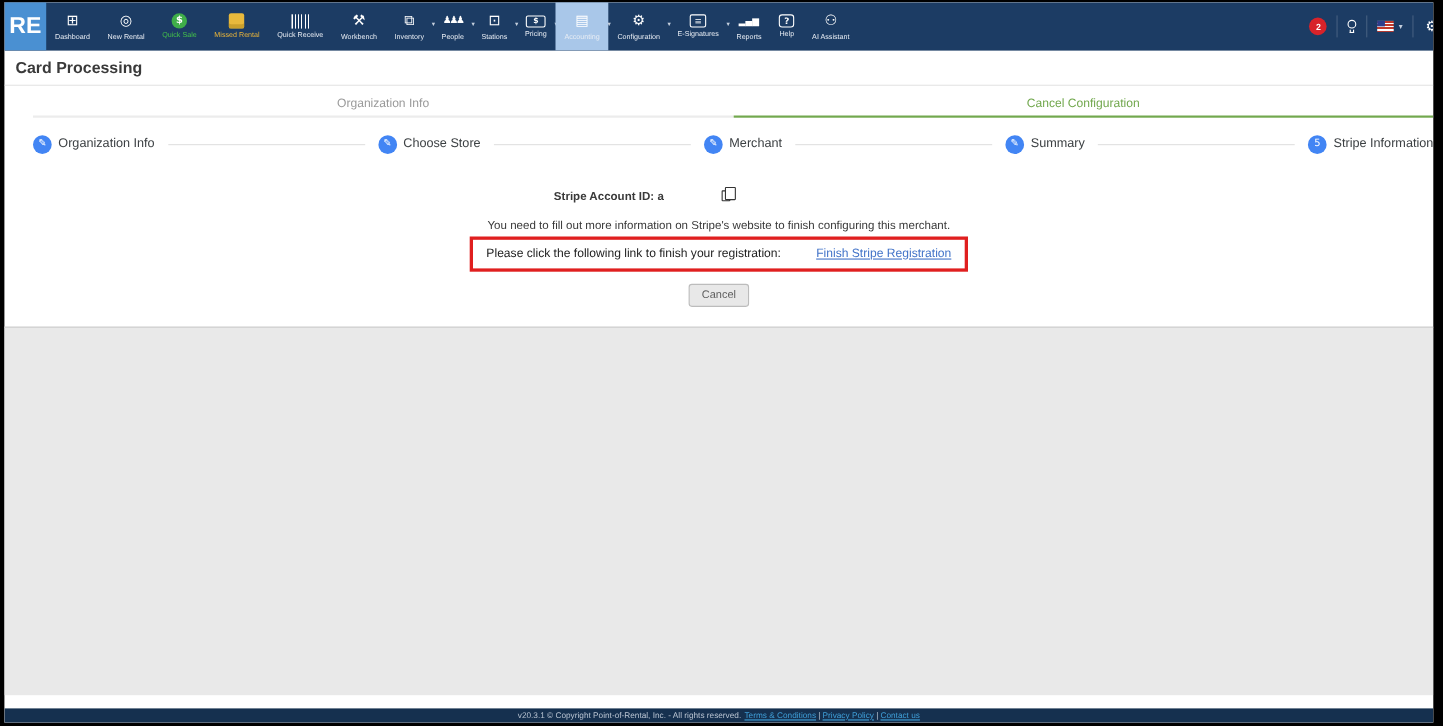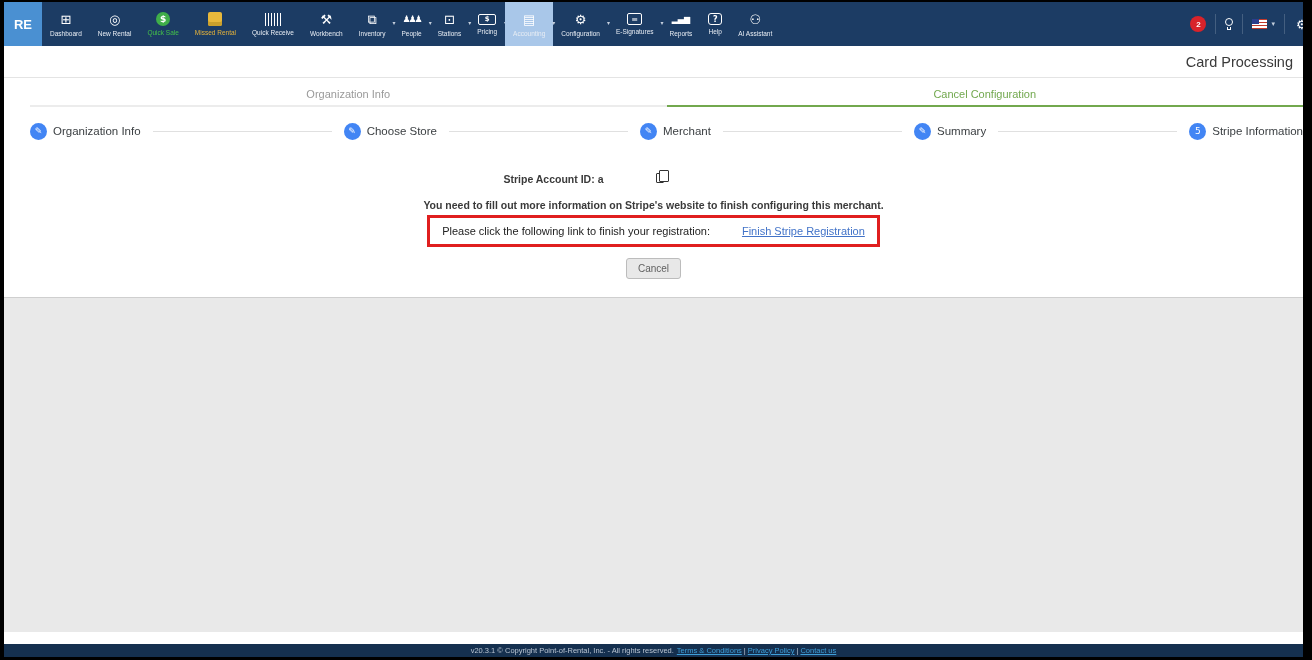--- a/index.html
+++ b/index.html
@@ -6,21 +6,21 @@
   html,body { margin:0; padding:0; }
   body {
     width:1312px; height:660px; background:#000; position:relative;
     font-family:"Liberation Sans","DejaVu Sans",sans-serif; overflow:hidden;
   }
   .frame { position:absolute; top:2px; left:4px; right:9px; bottom:3px; }
   .app { width:100%; height:100%; background:#fff; display:flex; flex-direction:column; overflow:hidden; }
 
   
   .navbar { height:44px; flex:0 0 44px; background:var(--navbar-bg,#1c3c64); display:flex; align-items:stretch; overflow:hidden; }
-  .logo { width:38px; flex:0 0 38px; background:var(--logo-bg,#4a90d2); color:#fff; font-weight:bold; font-size:13px; display:flex; align-items:center; justify-content:center; cursor:pointer; }
+  .logo { width:38px; flex:0 0 38px; background:var(--logo-bg,#4a90d2); color:#fff; font-weight:bold; font-size:21px; display:flex; align-items:center; justify-content:center; cursor:pointer; }
   .nav-items { display:flex; align-items:stretch; }
   .nav-item { display:flex; flex-direction:column; align-items:center; justify-content:center; gap:3px; padding:0 8px; position:relative; cursor:pointer; }
   .nav-item.active { background:var(--active-nav-bg,#a9c7e9); }
   .nav-icon { height:15px; min-width:14px; display:flex; align-items:center; justify-content:center; color:#fff; font-size:13px; line-height:15px; font-family:"DejaVu Sans",sans-serif; }
   .nav-label { font-size:6.5px; color:#e8edf4; white-space:nowrap; }
   .nav-caret { position:absolute; right:-2px; top:17px; font-size:6px; color:#c4cfdd; font-family:"DejaVu Sans",sans-serif; }
   
   .nav-icon.quick-sale-icon { width:14px; height:14px; background:var(--quick-sale-green,#3fae49); border-radius:50%; font-size:9px; font-weight:bold; }
   .nav-icon.missed-rental-icon { width:11px; height:14px; background:var(--missed-rental-yellow,#e8b93c); border-radius:2px; box-shadow:inset 0 -4px 0 #caa02c; }
   .nav-icon.quick-receive-icon { width:17px; height:13px; background:repeating-linear-gradient(90deg,#fff 0 1px,transparent 1px 3px); }
@@ -36,41 +36,41 @@
   .bulb-head { width:8px; height:8px; border:1px solid #fff; border-radius:50%; }
   .bulb-base { width:4px; height:3px; border-left:1px solid #fff; border-right:1px solid #fff; border-bottom:1px solid #fff; }
   .lang { display:flex; align-items:center; gap:4px; cursor:pointer; }
   .flag { width:15px; height:10px; background:repeating-linear-gradient(180deg,#c0392b 0 1.5px,#fff 1.5px 3px); position:relative; display:inline-block; }
   .flag::after { content:""; position:absolute; left:0; top:0; width:7px; height:5px; background:#2c3e8c; }
   .lang .nav-caret-inline { font-size:7px; color:#c4cfdd; font-family:"DejaVu Sans",sans-serif; }
   .edge-icon { color:#fff; font-size:13px; width:7px; overflow:hidden; margin-left:2px; font-family:"DejaVu Sans",sans-serif; cursor:pointer; }
 
   
   .page-header { padding:8px 10px 7px; border-bottom:1px solid #e4e4e4; }
-  .page-header h1 { margin:0; font-size:14.5px; font-weight:400; color:#3a3a3a;text-align:right; }
+  .page-header h1 { margin:0; font-size:14.5px; font-weight:700; color:#3a3a3a; }
 
   
   .tabs { margin:4px 0 0 26px; display:flex; }
   .tab { flex:1; text-align:center; font-size:11px; padding:6px 0 5px; color:#9a9a9a; border-bottom:2px solid #ececec; cursor:pointer; }
   .tab.active { color:var(--tab-active-green,#72a84e); border-bottom-color:var(--tab-active-green,#6aa84f); }
 
   
   .stepper { margin-left:26px; display:flex; align-items:center; height:48px; flex:0 0 48px; }
   .step { display:flex; align-items:center; gap:6px; font-size:11.5px; color:#3c4043; white-space:nowrap; cursor:pointer; }
   .step-circle { width:17px; height:17px; border-radius:50%; background:var(--step-blue,#4285f4); color:#fff; font-size:9px; display:flex; align-items:center; justify-content:center; font-family:"DejaVu Sans",sans-serif; }
   .connector { flex:1; height:1px; background:#e0e0e0; margin:0 12px; }
 
   
   .content { text-align:center; padding:4px 0 18px; border-bottom:1px solid #d6d6d6; }
   .account-row { position:relative; width:340px; height:16px; margin:12px auto; text-align:left; }
   .account-label { position:absolute; left:20px; top:2px; font-size:10.5px; font-weight:bold; color:#3a3a3a; }
   .copy-icon { position:absolute; left:172px; top:2px; width:8px; height:10px; border:1.5px solid #333; border-radius:1px; background:#fff; cursor:pointer; }
   .copy-icon::before { content:""; position:absolute; left:2.5px; top:-4.5px; width:8px; height:10px; border:1.5px solid #333; border-radius:1px; background:#fff; }
   .info-heading { font-size:12px; color:#3c3c3c; margin-top:7px; }
-  .info-sub { font-size:10.5px; color:#3a3a3a; margin-top:2px;font-weight:bold; }
+  .info-sub { font-size:10.5px; color:#3a3a3a; margin-top:2px; }
   .alert-wrap { margin-top:4px; }
   .alert-box { display:inline-block; border:3px solid var(--alert-red,#e01f1f); padding:7px 12px; font-size:11px; color:#222; background:#fff; }
   .reg-link { color:var(--link-blue,#4273c8); text-decoration:underline; cursor:pointer;margin-left:32px; }
   .cancel-row { margin-top:11px; }
   .cancel-btn { font-family:inherit; font-size:10px; color:#5f5f5f; background:#e8e8e8; border:1px solid #bcbcbc; border-radius:3px; padding:4px 11px; cursor:pointer; }
 
   
   .below { flex:1; background:#e9e9e9; border-top:1px solid #cfcfcf; margin-top:-1px; }
   footer { height:13px; flex:0 0 13px; background:#15304f; display:flex; align-items:center; justify-content:center; font-size:7.5px; color:#b9c4d2; white-space:nowrap;margin-top:12px; }
   .footer-links { margin-left:3px; }

